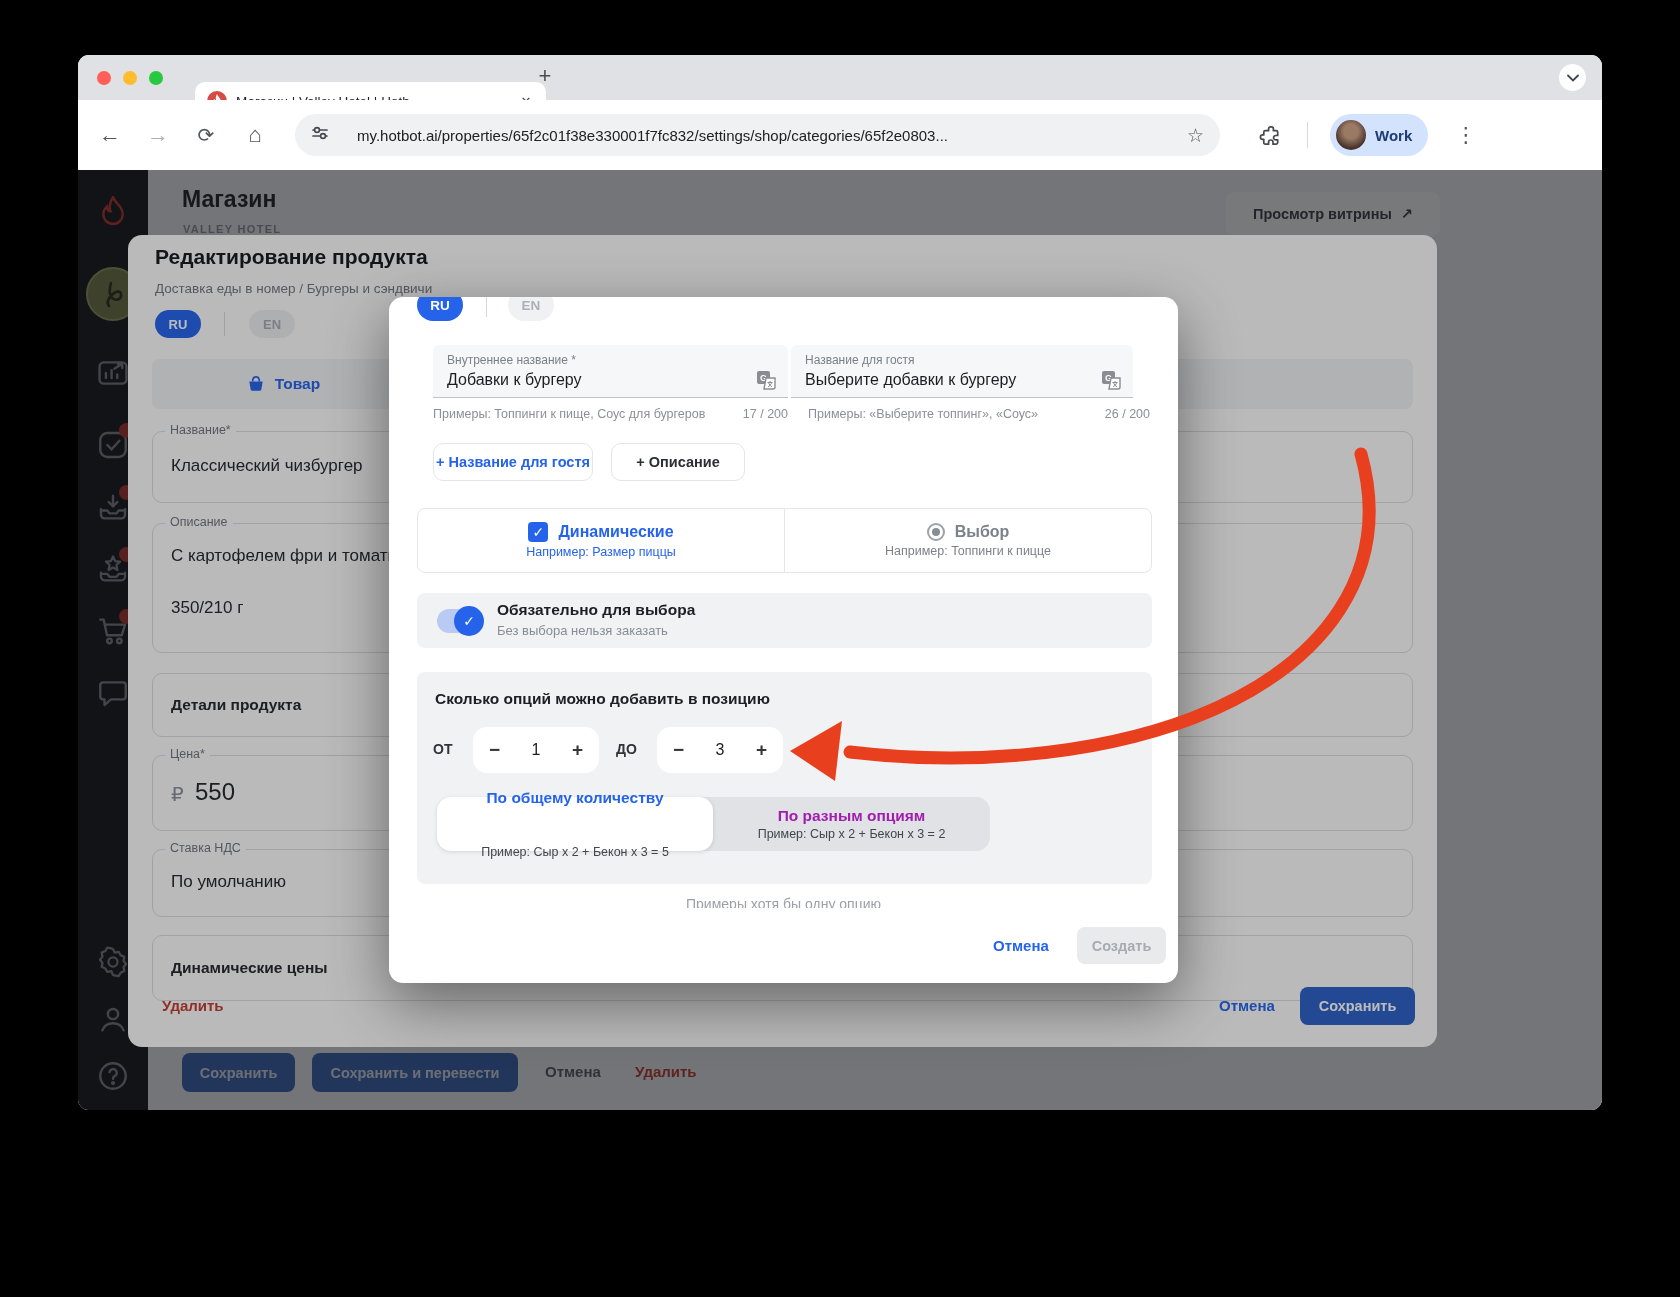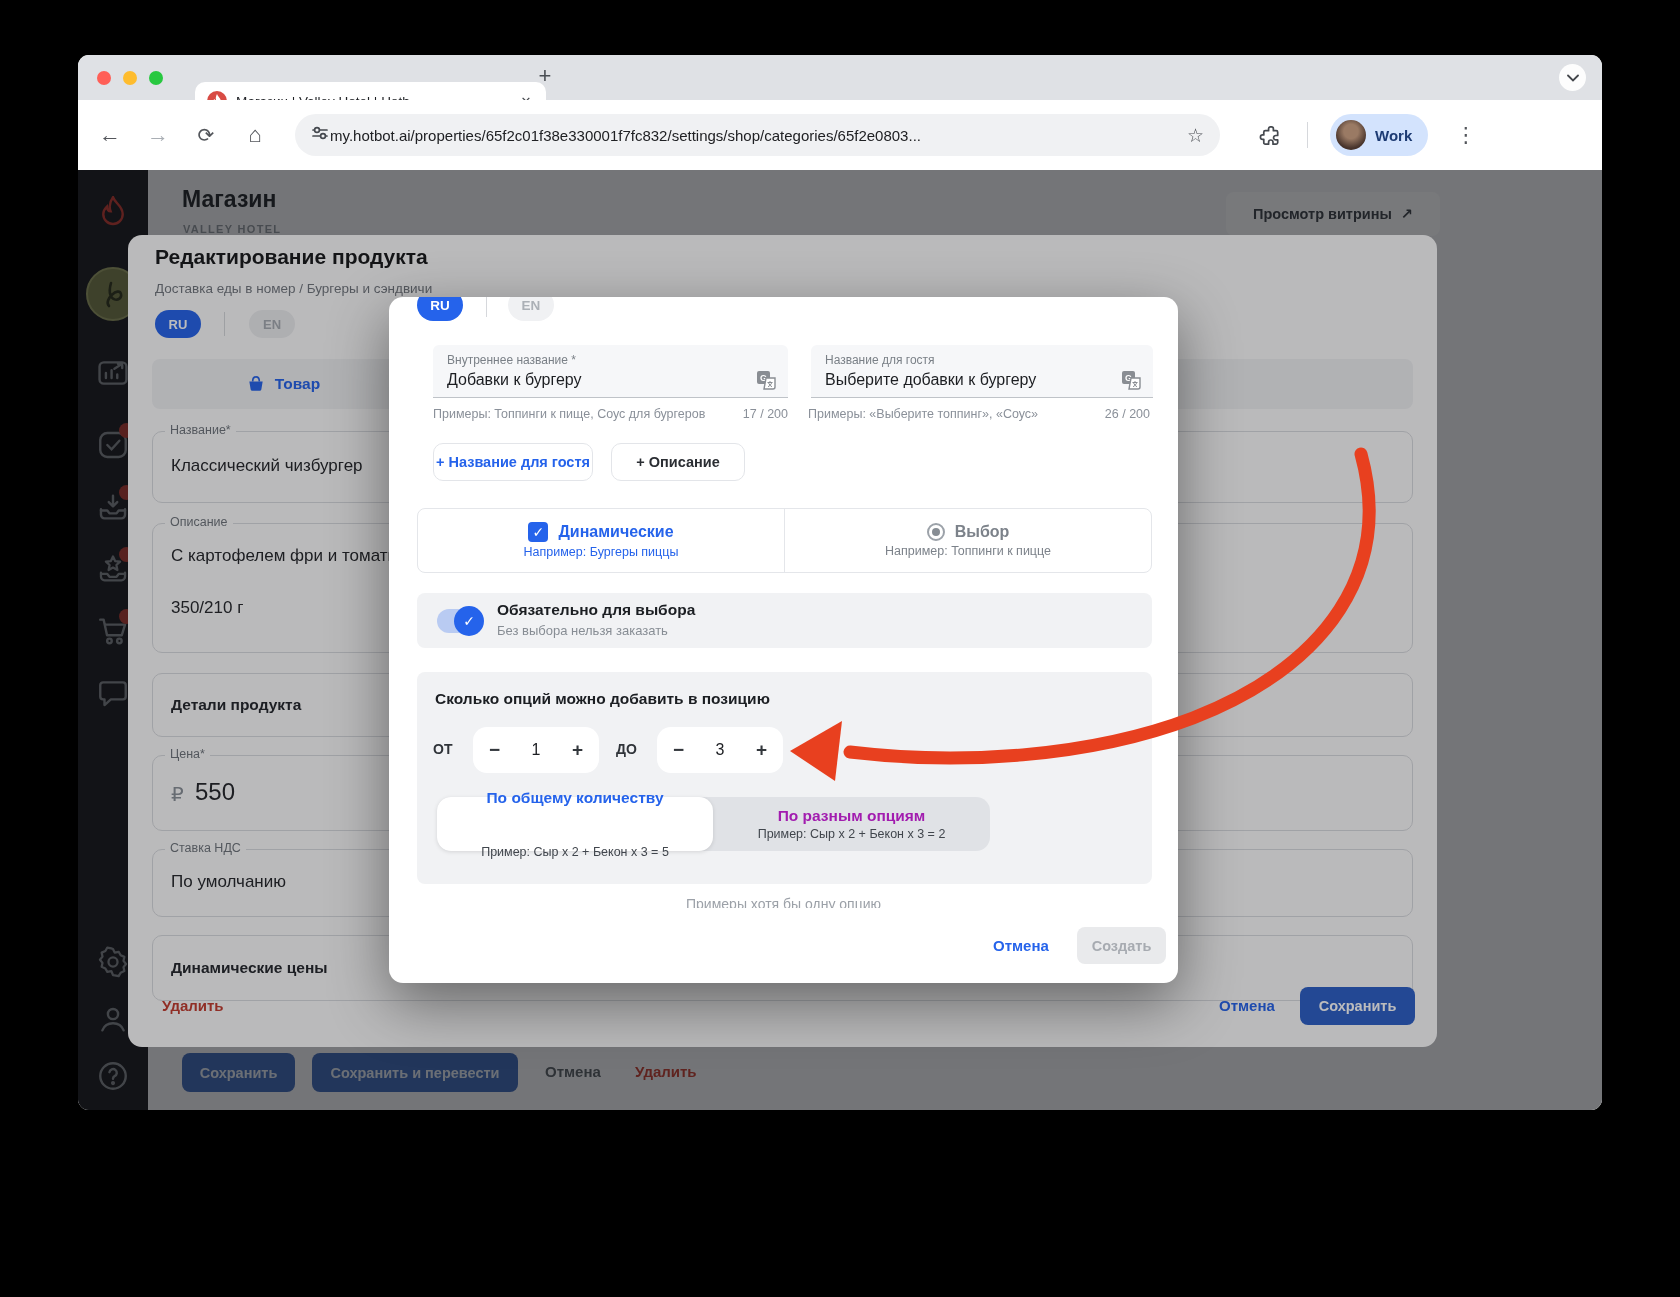--- a/index.html
+++ b/index.html
@@ -22,21 +22,21 @@
   .newtab{position:absolute;left:452px;top:6px;width:30px;height:30px;display:flex;align-items:center;
     justify-content:center;font-size:22px;color:#4A4E54;}
   .tab-chevron{position:absolute;right:16px;top:9px;width:27px;height:27px;border-radius:50%;background:#FDFDFD;
     display:flex;align-items:center;justify-content:center;}
 
   .toolbar{position:absolute;left:0;top:45px;width:100%;height:70px;background:#fff;}
   .navico{position:absolute;top:0;height:70px;display:flex;align-items:center;justify-content:center;
     width:40px;font-size:22px;color:#53565B;}
   .omnibox{position:absolute;left:217px;top:14px;width:925px;height:42px;border-radius:21px;background:#F0F1F3;
     display:flex;align-items:center;padding:0 16px;box-sizing:border-box;}
-  .url{font-size:15px;color:#202124;white-space:nowrap;overflow:hidden;flex:1;margin-left:1px;}
+  .url{font-size:15px;color:#202124;white-space:nowrap;overflow:hidden;flex:1;margin-left:28px;}
   .profile{position:absolute;left:1252px;top:14px;height:42px;border-radius:21px;background:#D3E3FD;
     display:flex;align-items:center;padding:0 16px 0 6px;}
   .avatar{width:30px;height:30px;border-radius:50%;background:radial-gradient(circle at 50% 38%,#9a7a64 0 30%,#47332b 70%);margin-right:9px;}
   .profile-label{font-size:15px;font-weight:bold;color:#1D3B73;}
 
   
   .content{position:absolute;left:0;top:115px;width:100%;height:940px;background:#F2F3F5;overflow:hidden;}
   .sidebar{position:absolute;left:0;top:0;width:70px;height:100%;background:#17181C;}
   .sb-item{position:absolute;left:0;width:70px;display:flex;justify-content:center;}
   .badge{position:absolute;top:-5px;right:14px;width:15px;height:15px;border-radius:50%;background:#B3372E;}
@@ -348,21 +348,21 @@
           <span class="tr-ico">
             <svg width="20" height="20" viewBox="0 0 20 20">
               <rect x="1" y="1" width="13" height="13" rx="2" fill="#898D93"></rect>
               <text x="7.5" y="11" font-size="9" fill="#fff" text-anchor="middle" font-family="Liberation Sans, sans-serif" font-weight="bold">G</text>
               <path d="M10 8 L19 8 L19 17 a2 2 0 0 1 -2 2 L8 19 Z" fill="#fff" stroke="#898D93" stroke-width="1.4"></path>
               <path d="M11.5 12.5h5M14 11v1.5M15.8 12.5c-.6 2-2.4 3.6-3.8 4.2M12.4 12.5c.6 1.8 2.2 3.6 3.6 4.2" stroke="#898D93" stroke-width="1" fill="none"></path>
             </svg>
           </span>
         </div>
 
-        <div class="ifield" style="left:422px;width:342px">
+        <div class="ifield" style="left:402px;width:342px">
           <span class="iflabel">Название для гостя</span>
           <span class="ifval">Выберите добавки к бургеру</span>
           <span class="tr-ico">
             <svg width="20" height="20" viewBox="0 0 20 20">
               <rect x="1" y="1" width="13" height="13" rx="2" fill="#898D93"></rect>
               <text x="7.5" y="11" font-size="9" fill="#fff" text-anchor="middle" font-family="Liberation Sans, sans-serif" font-weight="bold">G</text>
               <path d="M10 8 L19 8 L19 17 a2 2 0 0 1 -2 2 L8 19 Z" fill="#fff" stroke="#898D93" stroke-width="1.4"></path>
               <path d="M11.5 12.5h5M14 11v1.5M15.8 12.5c-.6 2-2.4 3.6-3.8 4.2M12.4 12.5c.6 1.8 2.2 3.6 3.6 4.2" stroke="#898D93" stroke-width="1" fill="none"></path>
             </svg>
           </span>
@@ -375,21 +375,21 @@
 
         <div class="ibtn" style="left:44px;width:160px;color:#2563EB">+ Название для гостя</div>
         <div class="ibtn" style="left:222px;width:134px;color:#2B2E33">+ Описание</div>
 
         <div class="type-card">
           <div class="type-cell" style="border-right:1px solid #E4E6EA">
             <div class="type-row" style="color:#2563EB">
               <span class="cbx">✓</span>
               <span>Динамические</span>
             </div>
-            <div style="font-size:12.5px;color:#2563EB">Например: Бургеры пиццы</div>
+            <div style="font-size:12.5px;color:#2563EB">Например: Размер пиццы</div>
           </div>
           <div class="type-cell">
             <div class="type-row" style="color:#7C828A">
               <span class="radio"></span>
               <span>Выбор</span>
             </div>
             <div style="font-size:12.5px;color:#7C828A">Например: Топпинги к пицце</div>
           </div>
         </div>
 

